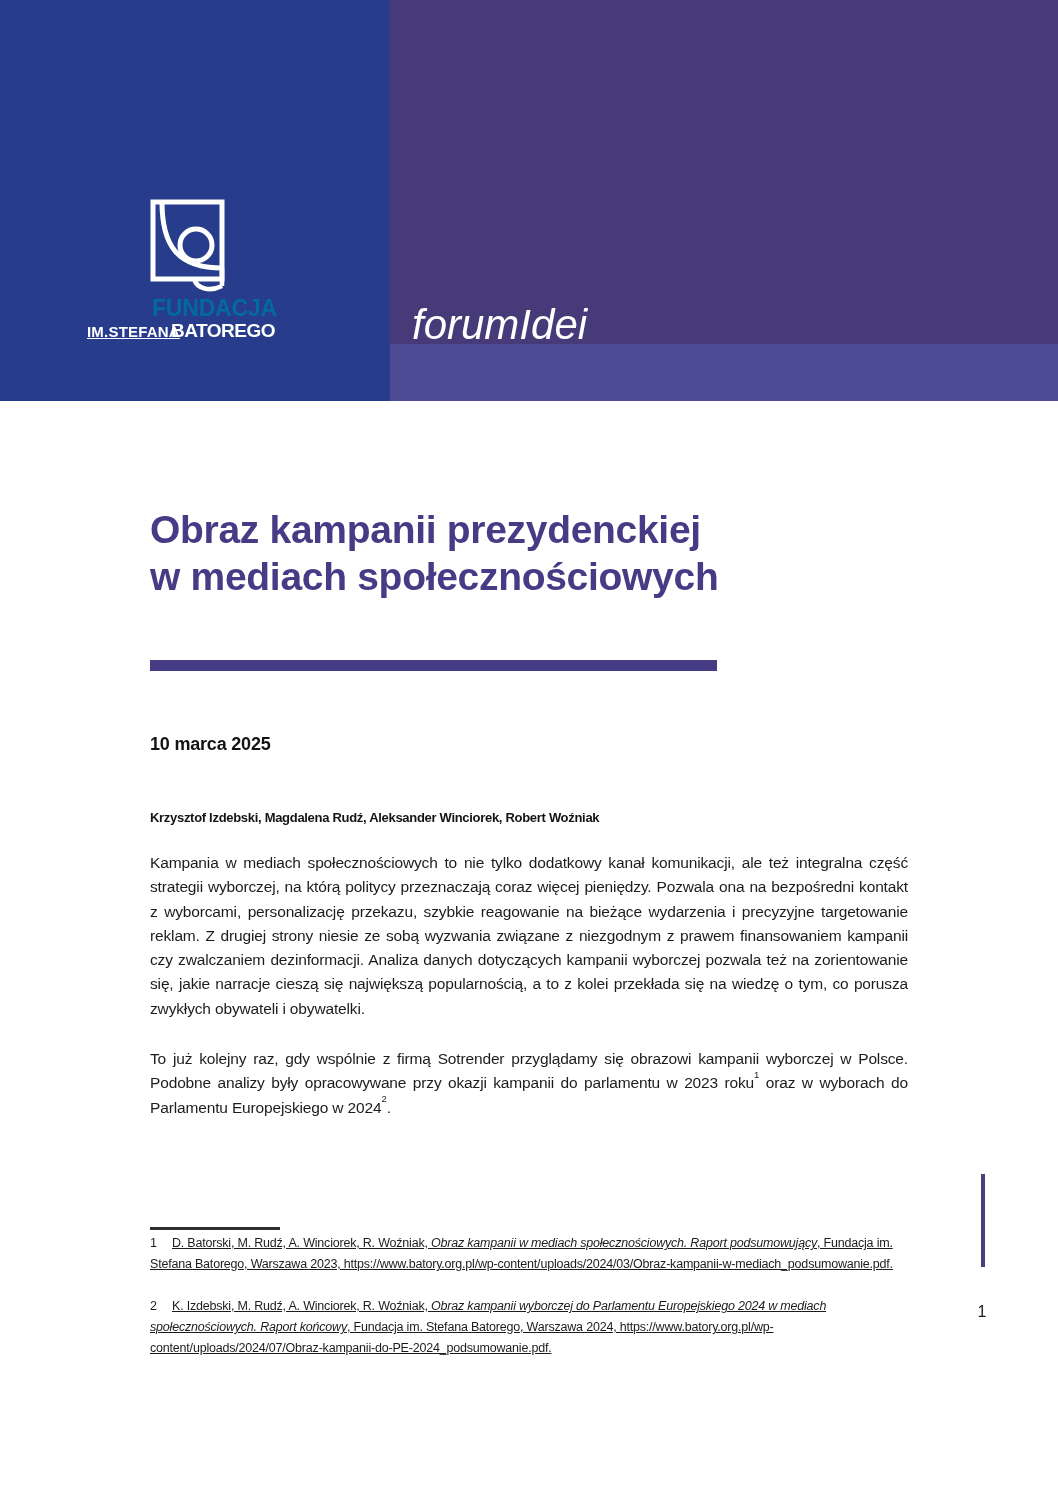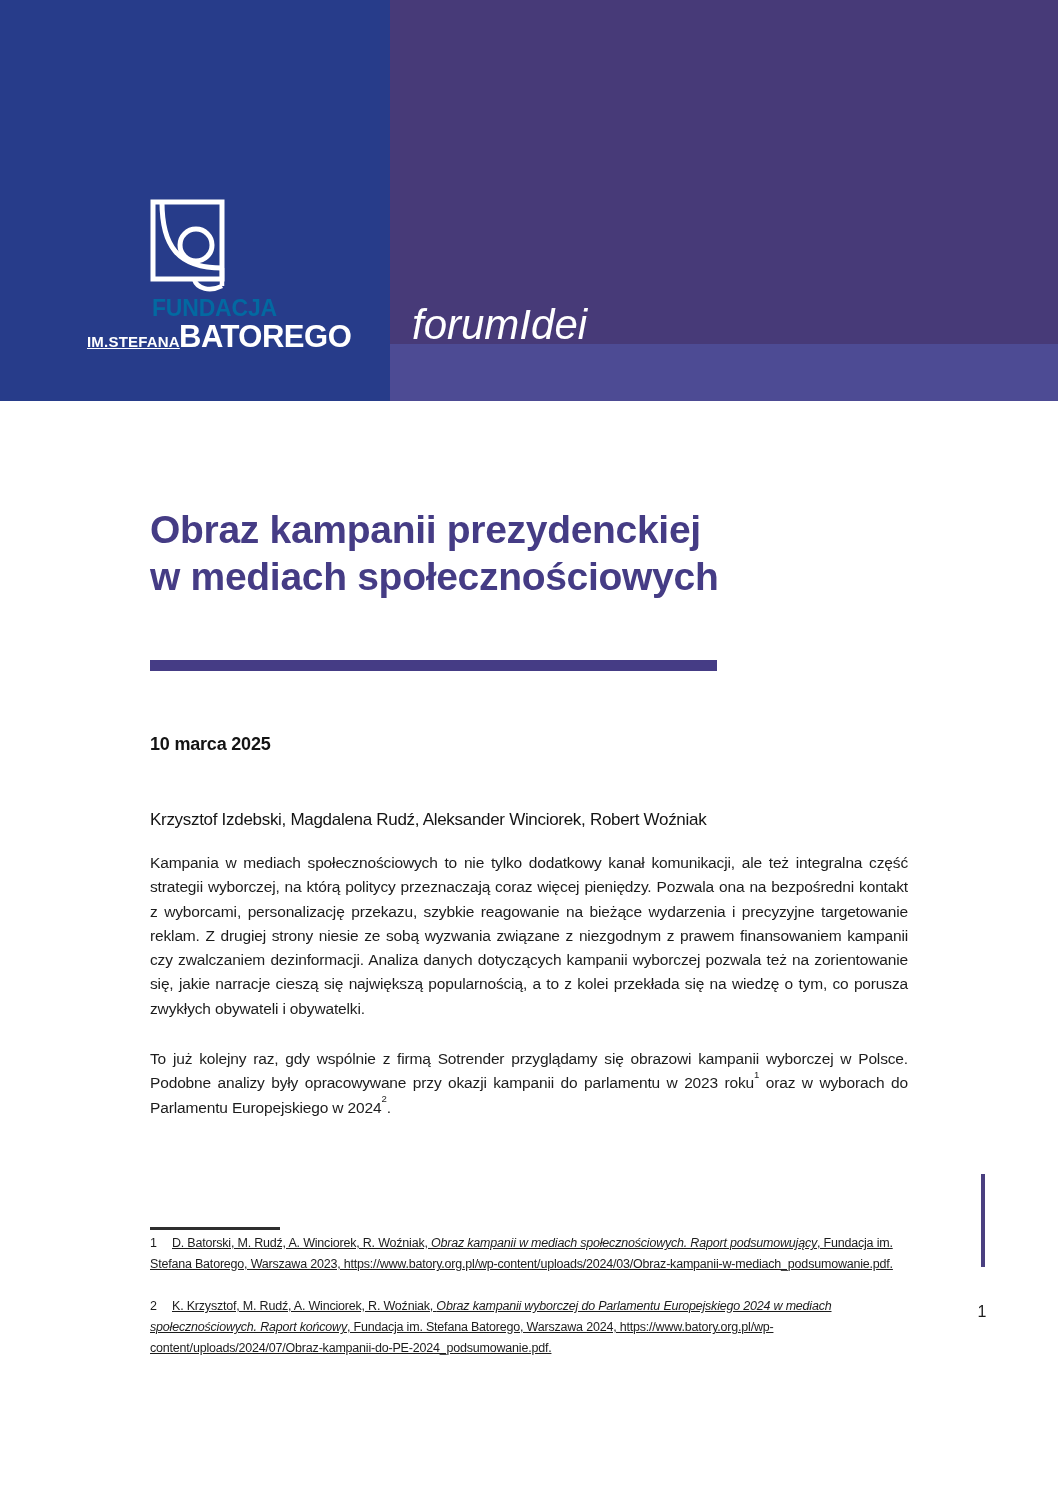--- a/index.html
+++ b/index.html
@@ -41,22 +41,22 @@
     position: absolute; left: 87px; top: 321px;
     color: #ffffff; line-height: 1; white-space: nowrap;
   }
   .brand-prefix {
     display: inline-block; width: 76px;
     font-size: 15px; font-weight: 600; letter-spacing: 0.2px;
     vertical-align: baseline;
     text-decoration: underline;
   }
   .brand-batorego {
-    display: inline-block; margin-left: 16px;
-    font-size: 31px; font-weight: 700; letter-spacing: -0.5px;
+    display: inline-block; margin-left: 8px;
+    font-size: 19px; font-weight: 700; letter-spacing: -0.5px;
     vertical-align: baseline;
   }
   .wordmark {
     position: absolute; left: 412px; top: 304px;
     color: #ffffff; font-size: 42px; font-weight: 400; line-height: 1; font-style: italic;
   }
   
   .doc-title {
     position: absolute; left: 150px; top: 506px;
     margin: 0;
@@ -68,21 +68,21 @@
     width: 567px; height: 11px;
     background: var(--title-color, #453c85);
   }
   
   .doc-date {
     position: absolute; left: 150px; top: 734px;
     color: #141414; font-size: 18px; font-weight: 700; letter-spacing: -0.2px;
   }
   .doc-authors {
     position: absolute; left: 150px; top: 810px;
-    color: #141414; font-size: 17px; font-weight: 400; letter-spacing: -0.3px;
+    color: #141414; font-size: 13px; font-weight: 700; letter-spacing: -0.3px;
   }
   
   .body-para {
     position: absolute; left: 150px; width: 758px;
     margin: 0;
     color: #1c1c1c; font-size: 15.5px; line-height: 24.3px; letter-spacing: -0.15px;
     text-align: justify;
     hyphens: manual;
   }
   .para-1 { top: 851px; }
@@ -158,18 +158,18 @@
   <div class="doc-authors">Krzysztof Izdebski, Magdalena Rudź, Aleksander Winciorek, Robert Woźniak</div>
 
   <p class="body-para para-1">Kampania w mediach społecznościowych to nie tylko dodatkowy kanał komunikacji, ale też integralna część strategii wyborczej, na którą politycy przeznaczają coraz więcej pieniędzy. Pozwala ona na bez­pośredni kontakt z wyborcami, personalizację przekazu, szybkie reagowanie na bieżące wydarzenia i precyzyjne targetowanie reklam. Z drugiej strony niesie ze sobą wyzwania związane z niezgodnym z prawem finansowaniem kampanii czy zwalczaniem dezinformacji. Analiza danych dotyczących kam­panii wyborczej pozwala też na zorientowanie się, jakie narracje cieszą się największą popularnością, a to z kolei przekłada się na wiedzę o tym, co porusza zwykłych obywateli i obywatelki.</p>
 
   <p class="body-para para-2"><span>To już kolejny raz, gdy wspólnie z firmą Sotrender przyglądamy się obrazowi kampanii wyborczej w Polsce. Podobne analizy były opracowywane przy okazji kampanii do parlamentu w 2023 roku</span><sup class="fn-ref">1</sup><span> oraz w wyborach do Parlamentu Europejskiego w 2024</span><sup class="fn-ref">2</sup><span>.</span></p>
 
   <div class="fn-sep"></div>
 
   <p class="footnote fn-1"><span class="fn-num">1</span><span>D. Batorski, M. Rudź, A. Winciorek, R. Woźniak, </span><em>Obraz kampanii w mediach społecznościowych. Raport podsumowujący</em><span>, Fundacja im. Stefana Batorego, Warszawa 2023, https://www.batory.org.pl/wp-content/uploads/2024/03/Obraz-kampanii-w-mediach_pod­sumowanie.pdf.</span></p>
 
-  <p class="footnote fn-2"><span class="fn-num">2</span><span>K. Krzysztof, M. Rudź, A. Winciorek, R. Woźniak, </span><em>Obraz kampanii wyborczej do Parlamentu Europejskiego 2024 w mediach społecznościowych. Raport końcowy</em><span>, Fundacja im. Stefana Batorego, Warszawa 2024, https://www.batory.org.pl/wp-content/uploads/2024/07/Obraz-kampanii-do-PE-2024_podsumowanie.pdf.</span></p>
+  <p class="footnote fn-2"><span class="fn-num">2</span><span>K. Izdebski, M. Rudź, A. Winciorek, R. Woźniak, </span><em>Obraz kampanii wyborczej do Parlamentu Europejskiego 2024 w mediach społecznościowych. Raport końcowy</em><span>, Fundacja im. Stefana Batorego, Warszawa 2024, https://www.batory.org.pl/wp-content/uploads/2024/07/Obraz-kampanii-do-PE-2024_podsumowanie.pdf.</span></p>
 
   <div class="accent-bar"></div>
   <div class="page-num">1</div>
 
 </div>
 
 </body></html>

